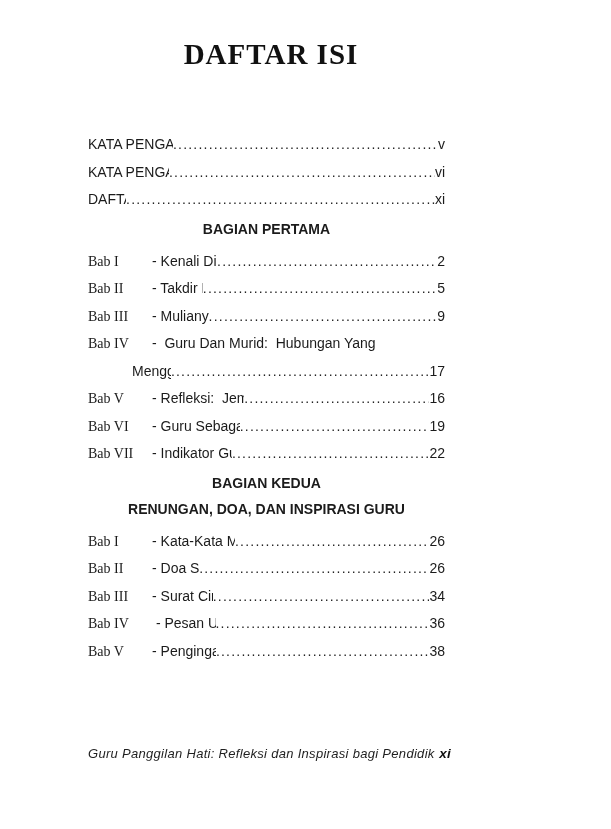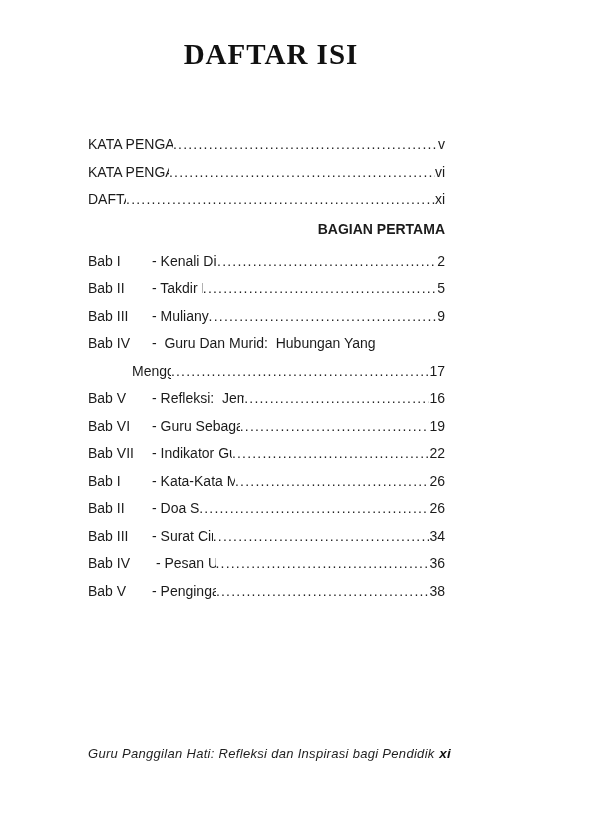--- a/index.html
+++ b/index.html
@@ -16,34 +16,34 @@
     text-align:center;
     font-family:"Liberation Serif", serif;
     font-size:29px; font-weight:bold; letter-spacing:1px;
     line-height:32px; color:#111;
   }
   .toc {
     position:absolute; top:131px; left:88px; right:97px;
     font-size:14px;
   }
   .row { display:flex; align-items:baseline; line-height:27.5px; }
-  .bab { flex:0 0 64px; white-space:pre; }
+  .bab { flex:0 0 64px; white-space:pre;font-family:Liberation Serif, serif; }
   .bab.cont { flex:0 0 44px; }
   .t { flex:0 1 auto; min-width:0; white-space:pre; overflow:hidden; }
   .dots {
     flex:1 1 auto; min-width:8px;
     overflow:hidden; white-space:nowrap;
     letter-spacing:1.2px; color:#222;
   }
   .dots::after {
     content:".........................................................................................................................";
   }
   .pg { flex:0 0 auto; white-space:pre; }
   .sec-head {
-    text-align:right; font-weight:bold;
+    text-align:center; font-weight:bold;
     line-height:26px; margin:2px 0 6px 0;
   }
   .footer {
     position:absolute; top:745px; left:88px; right:91px;
     font-size:13px; letter-spacing:0.3px; color:#1f1f1f;
     line-height:18px;font-style:italic;
   }
   .folio {
     position:absolute; right:0; top:0;
     font-weight:bold; font-size:13.5px; color:#111;
@@ -113,20 +113,24 @@
         <span class="t">- Guru Sebagai Pembelajar  Sepanjang Hayat</span>
         <span class="dots"></span>
         <span class="pg">19</span>
       </div>
       <div class="row">
         <span class="bab">Bab VII</span>
         <span class="t">- Indikator Guru  Dengan Panggilan Hati</span>
         <span class="dots"></span>
         <span class="pg">22</span>
       </div>
+      <div class="sec-head">
+        <div>BAGIAN KEDUA</div>
+        <div>RENUNGAN, DOA, DAN INSPIRASI GURU</div>
+      </div>
       <div class="row">
         <span class="bab">Bab I</span>
         <span class="t">- Kata-Kata Mutiara,  Lagu Dan Puisi Guru</span>
         <span class="dots"></span>
         <span class="pg">26</span>
       </div>
       <div class="row">
         <span class="bab">Bab II</span>
         <span class="t">- Doa Seorang Guru</span>
         <span class="dots"></span>

